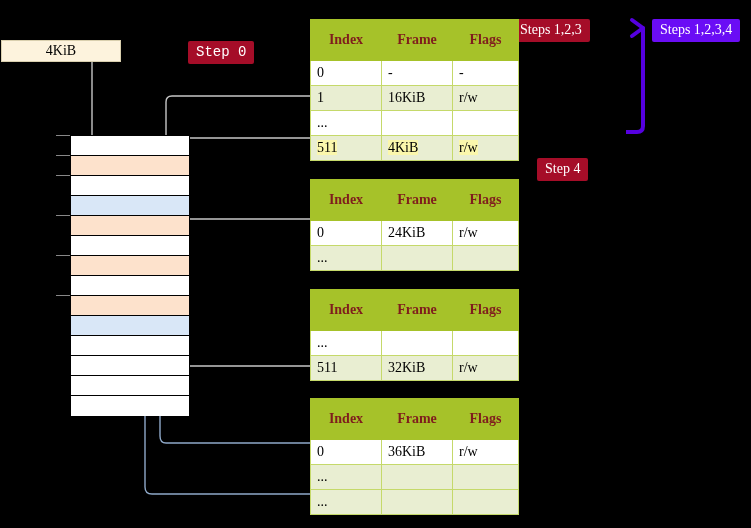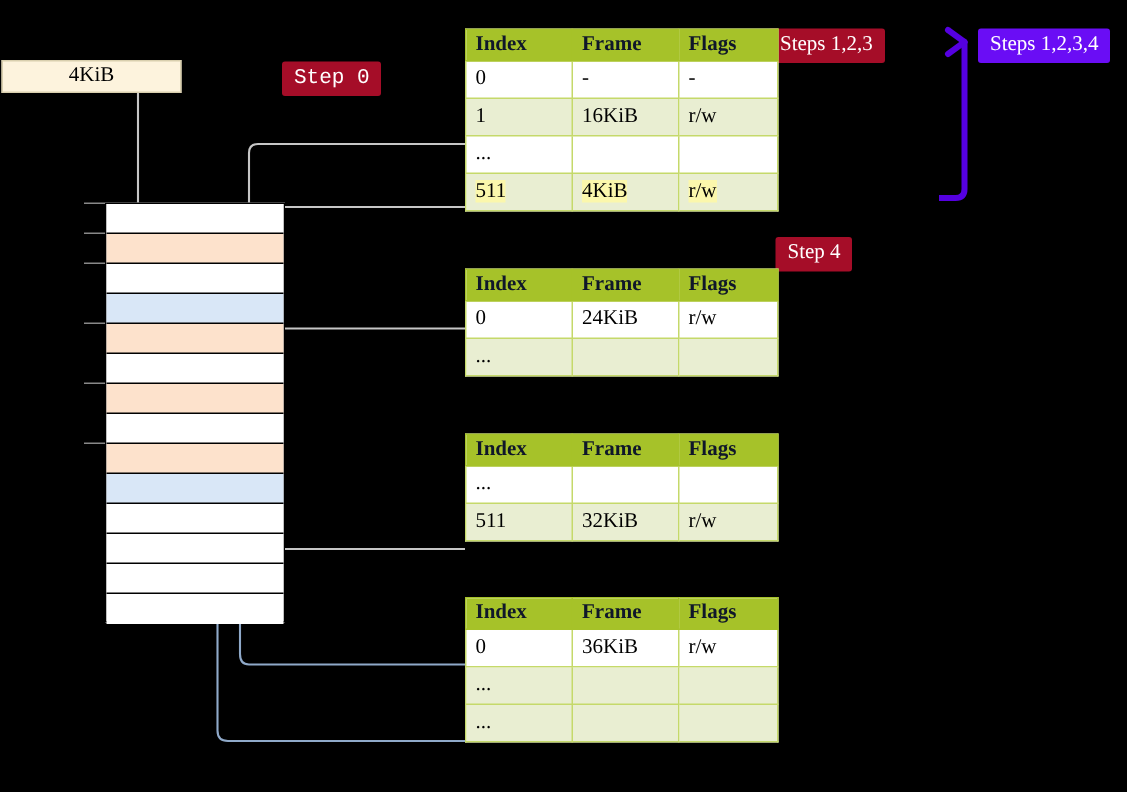--- a/index.html
+++ b/index.html
@@ -39,24 +39,24 @@
   .ptable{
     position:absolute;
     border-collapse:collapse;
     border:1px solid #cfcfcf;
     background:#ffffff;
     font-size:14px;
     table-layout:fixed;
   }
   .ptable th{
     background:#a6c229;
-    color:#0f172a;
+    color:#7f1d1d;
     font-weight:bold;
-    text-align:left;
-    padding:2px 6px;
+    text-align:center;
+    padding:12px 6px;
     border:1px solid #a6c229;
     font-size:14px;
   }
   .ptable td{
     border:1px solid #c5d96a;
     padding:2px 6px;
     height:20px;
     background:#ffffff;
     color:#000;
     vertical-align:middle;
@@ -144,21 +144,21 @@
   </div>
 
   <div class="badge red" style="left:512px;top:19px;">
     <span>Steps 1,2,3</span>
   </div>
 
   <div class="badge purple" style="left:652px;top:19px;">
     <span>Steps 1,2,3,4</span>
   </div>
 
-  <div class="badge red" style="left:517px;top:158px;text-align:center;">
+  <div class="badge red" style="left:537px;top:158px;text-align:center;">
     <span>Step 4</span>
   </div>
 
   <div class="memgrid" style="left:70px;top:135px;width:120px;height:280px;">
       <div class="memrow white" style="height: 20px;"></div>
       <div class="memrow peach" style="height: 20px;"></div>
       <div class="memrow white" style="height: 20px;"></div>
       <div class="memrow blue" style="height: 20px;"></div>
       <div class="memrow peach" style="height: 20px;"></div>
       <div class="memrow white" style="height: 20px;"></div>

